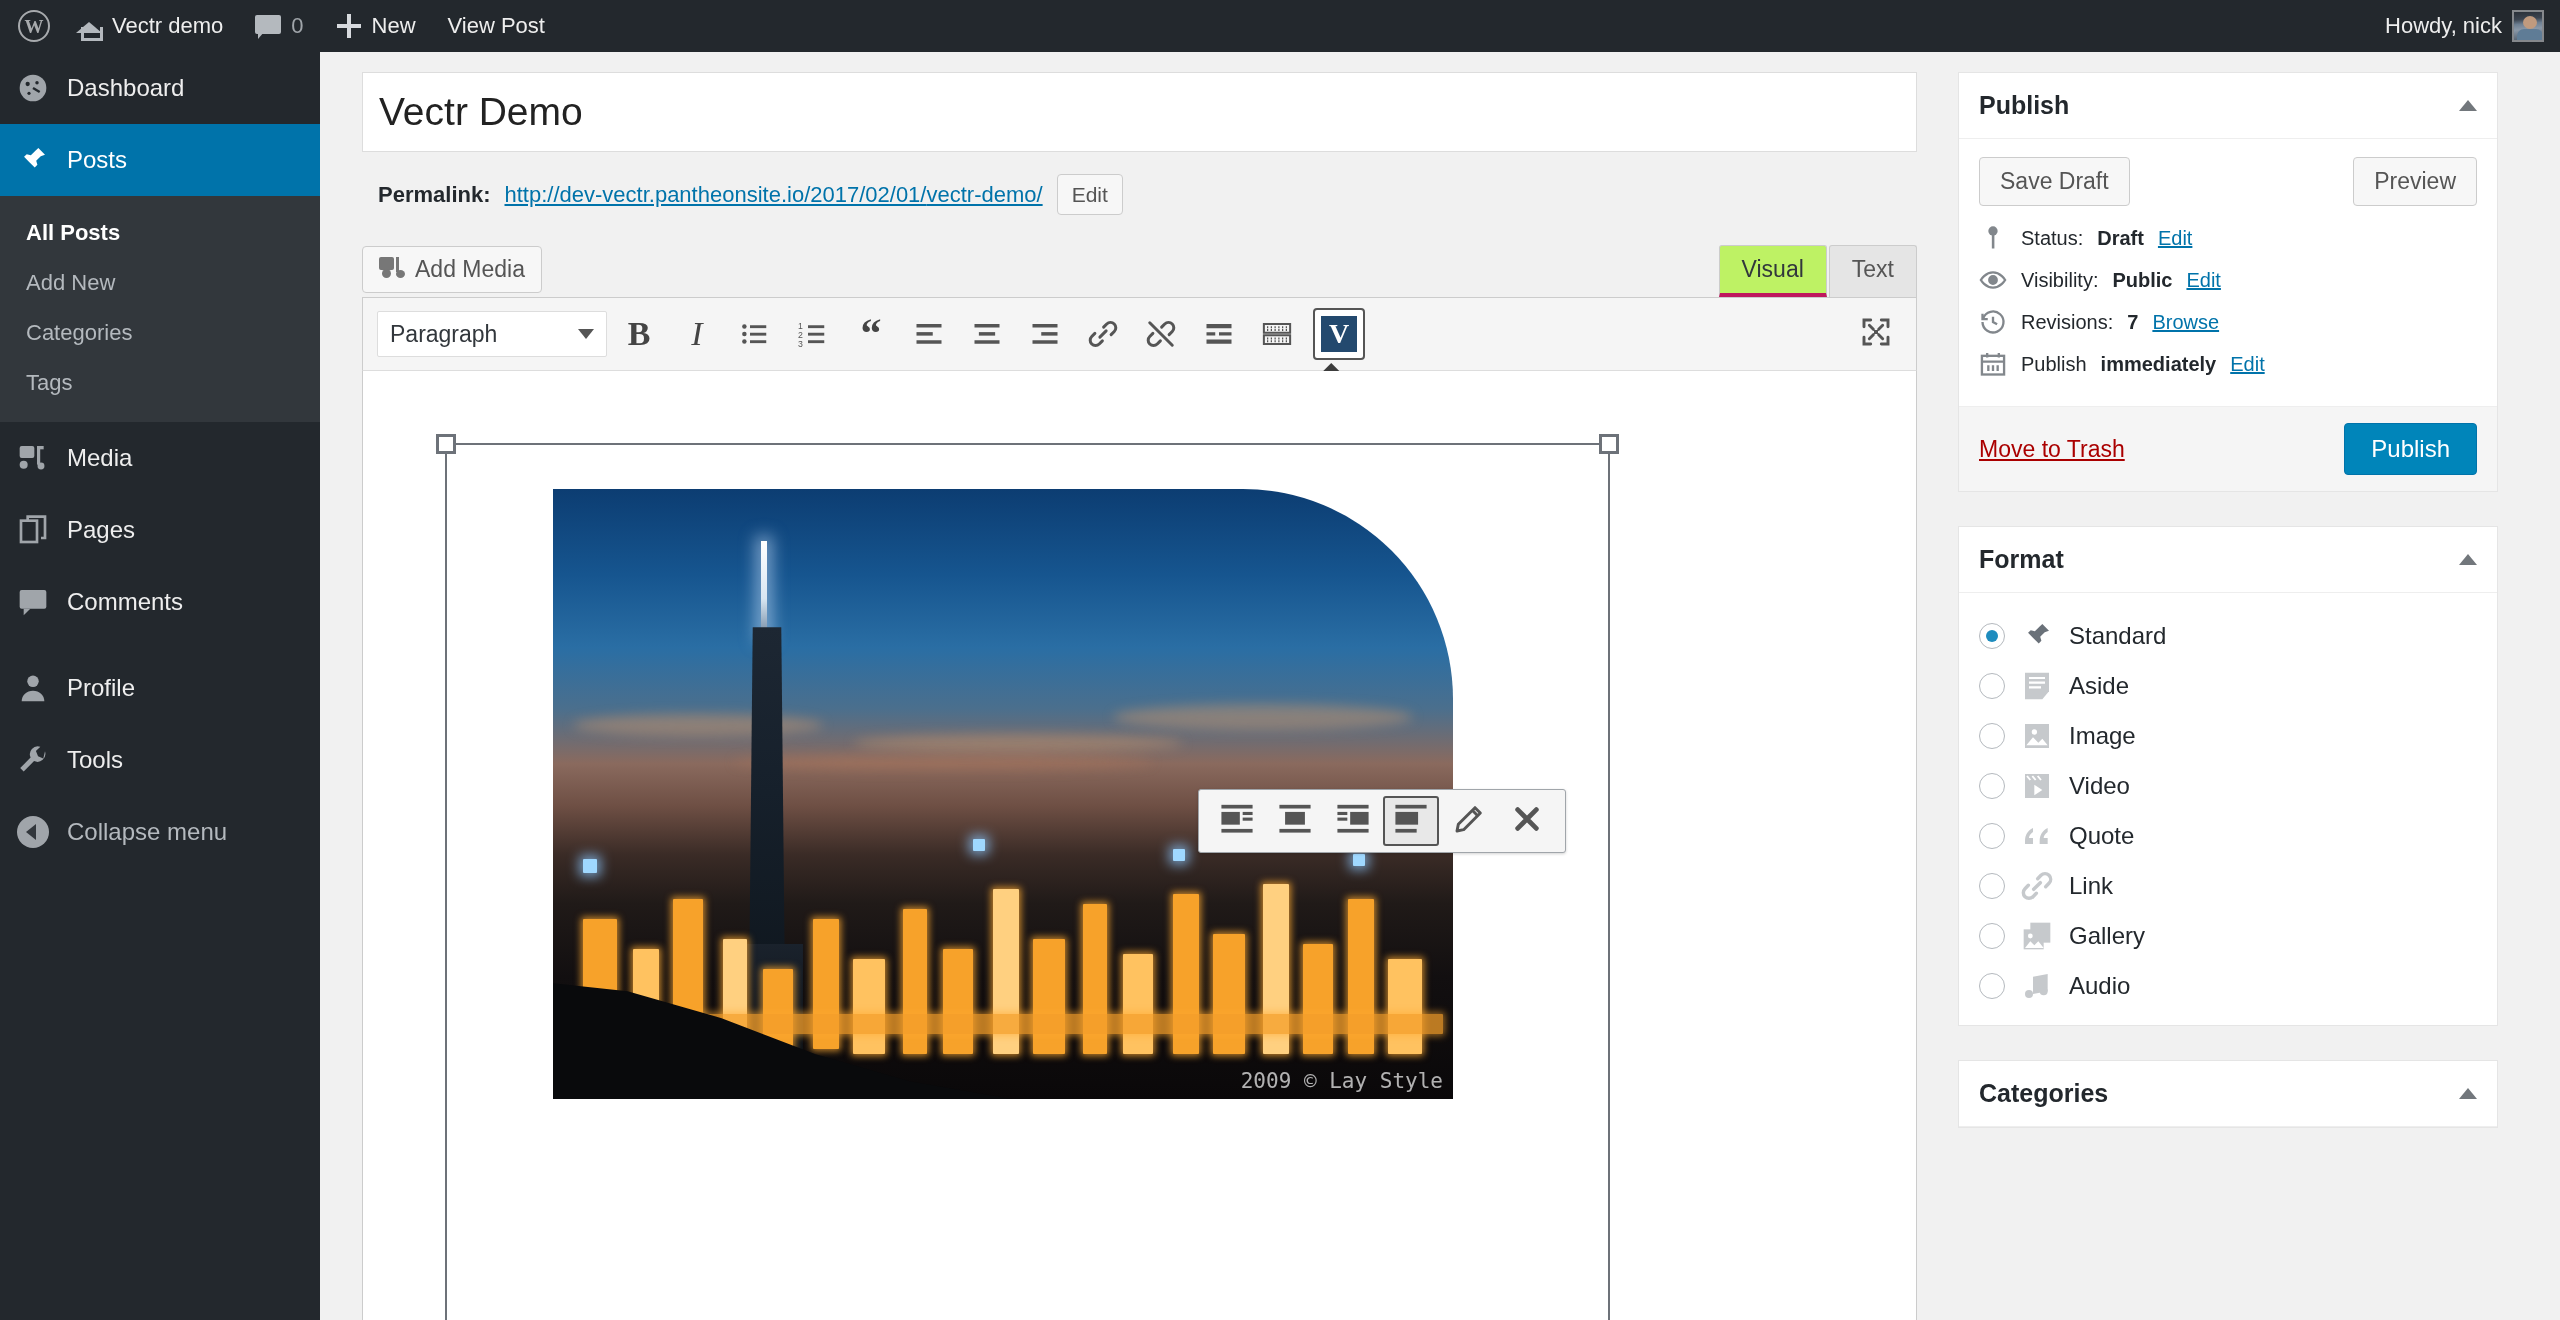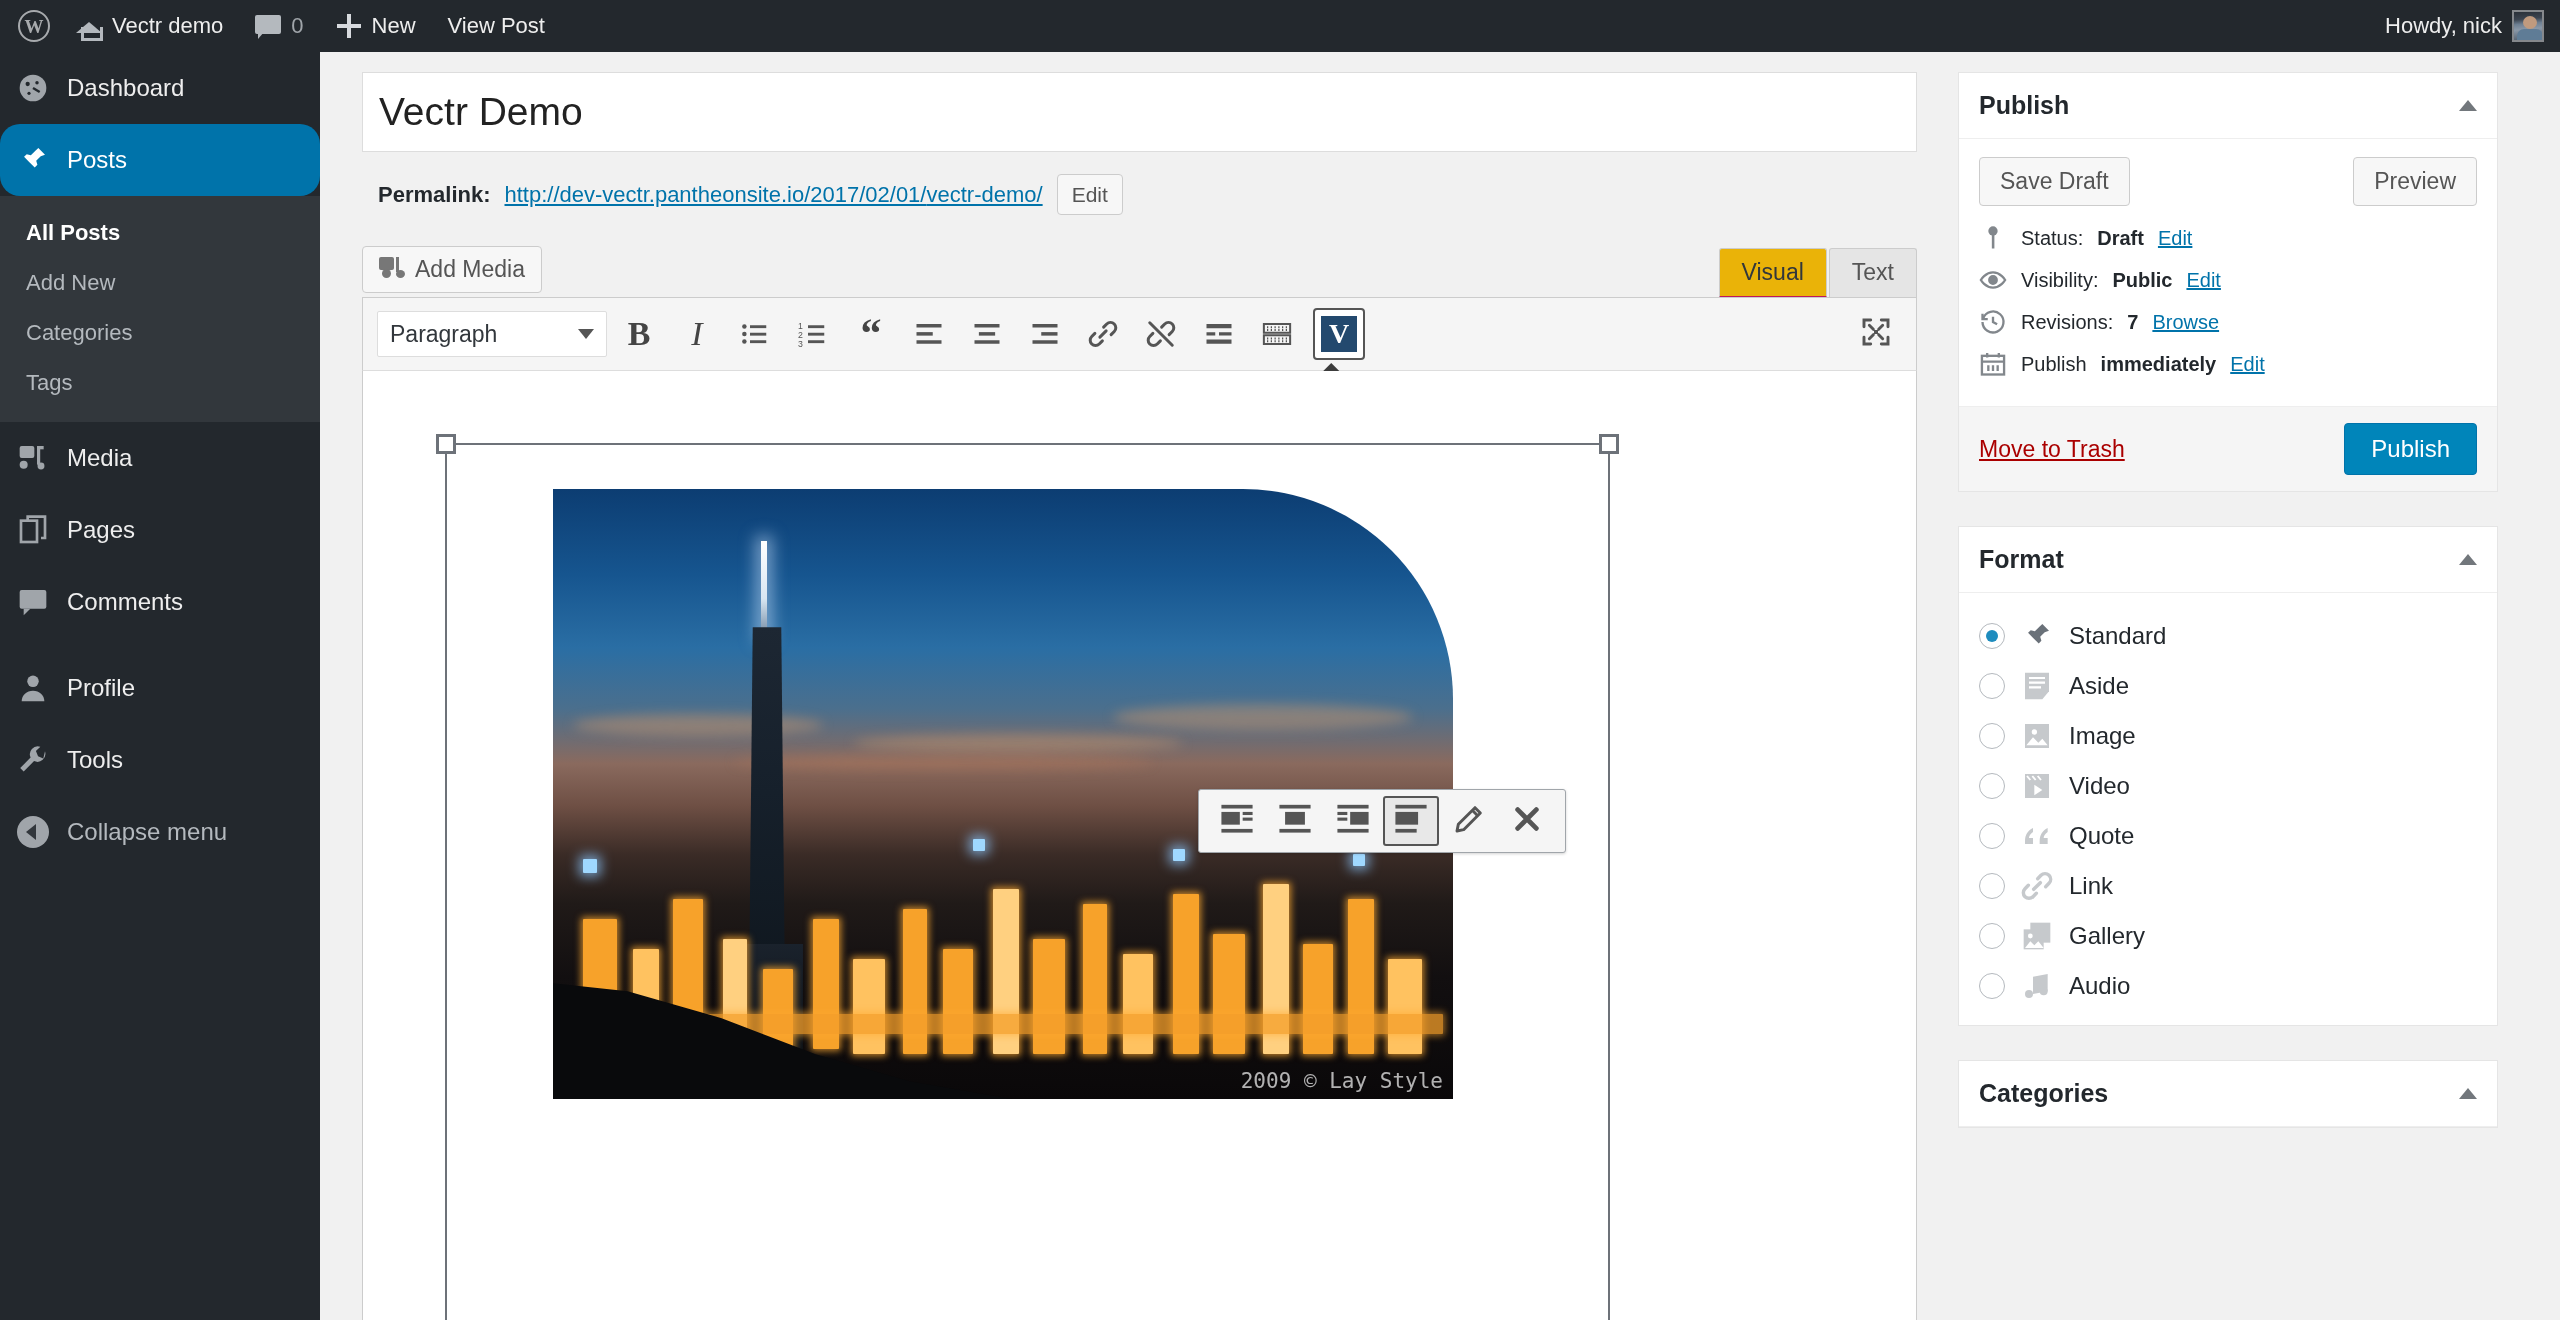--- a/index.html
+++ b/index.html
@@ -72,21 +72,21 @@
 
   
   #sidebar {
     position: absolute; top: 52px; left: 0; width: 320px; height: 1268px;
     background: #23282d; color: #eee;
   }
   .menu-item {
     display: flex; align-items: center; gap: 18px;
     height: 72px; padding-left: 17px; font-size: 24px; color: #eee;
   }
-  .menu-item.active { background: #0073aa; position: relative; color: #fff; border-radius: 20px; }
+  .menu-item.active { background: #0073aa; position: relative; color: #fff; }
   .menu-item.active:after {
     content: ""; position: absolute; right: -12px; top: 22px;
     width: 0; height: 0; border-top: 14px solid transparent;
     border-bottom: 14px solid transparent; border-left: 12px solid #f1f1f1;
   }
   .menu-ico { width: 32px; height: 32px; flex: none; position: relative; color: #a0a5aa; }
   .menu-item.active .menu-ico { color: #fff; }
   .submenu { background: #32373c; padding: 12px 0 14px 0; }
   .submenu-item {
     padding: 8px 0 8px 26px; font-size: 22px; color: #b4b9be; line-height: 1.55;
@@ -156,21 +156,21 @@
     position: absolute; left: 17px; top: 14px; width: 9px; height: 8px;
     border-radius: 50%; background: #777;
   }
 
   
   #editor-tabs { position: absolute; right: 0; bottom: 0; display: flex; gap: 2px; }
   .etab {
     border: 1px solid #ccc; border-bottom: none; padding: 10px 22px;
     font-size: 23px; color: #555; background: #e5e5e5; border-radius: 3px 3px 0 0;
   }
-  .etab.active { background: #eab308; border-bottom: 1px solid #be185d; color: #32373c; }
+  .etab.active { background: #bef264; border-bottom: 4px solid #be185d; color: #32373c; }
 
   
   #toolbar {
     background: #f5f5f5; border: 1px solid #ccc; border-bottom: 1px solid #ddd;
     height: 74px; display: flex; align-items: center; padding: 12px 14px; gap: 6px;
   }
   #format-select {
     width: 230px; height: 46px; background: #fff; border: 1px solid #ddd;
     display: flex; align-items: center; justify-content: space-between;
     padding: 0 12px; font-size: 23px; color: #32373c; border-radius: 2px;

